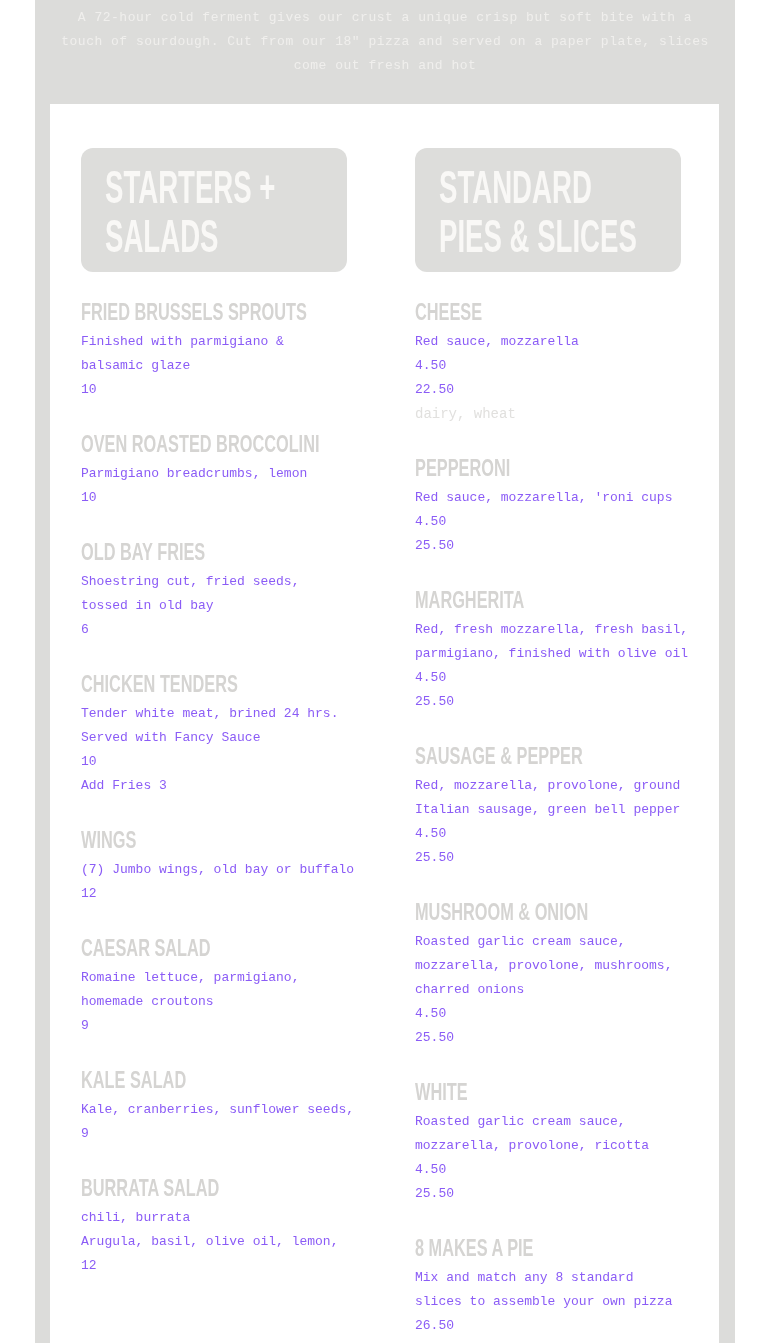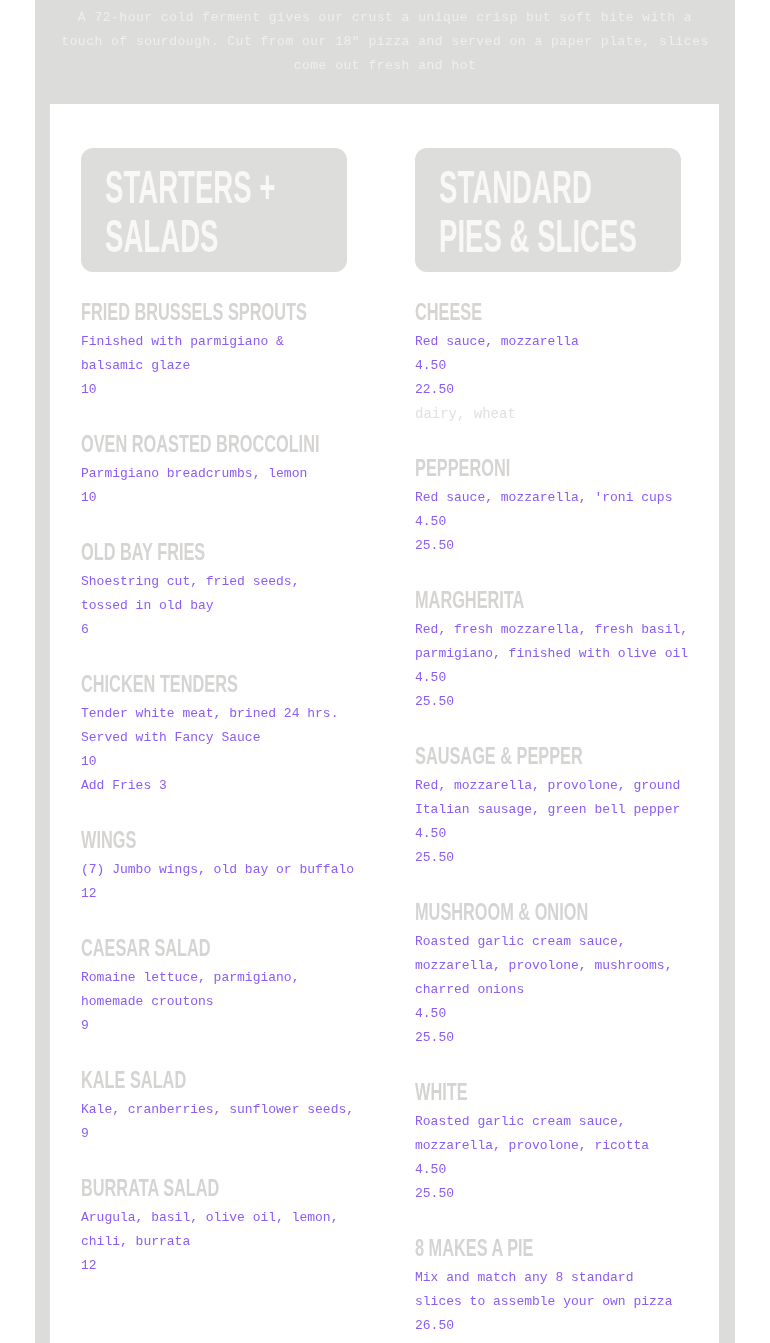--- a/index.html
+++ b/index.html
@@ -115,22 +115,22 @@
                 <div class="desc-line">Kale, cranberries, sunflower seeds,</div>
               </div>
     <div class="item-prices">
                 <div class="price-line">9</div>
               </div>
   </div>
 
   <div class="item">
     <div class="item-name">BURRATA SALAD</div>
     <div class="item-desc">
+                <div class="desc-line">chili, burrata</div>
                 <div class="desc-line">Arugula, basil, olive oil, lemon,</div>
-                <div class="desc-line">chili, burrata</div>
               </div>
     <div class="item-prices">
                 <div class="price-line">12</div>
               </div>
   </div>
 </div>
   </section>
 
   <section class="col">
     <div class="section-header">

